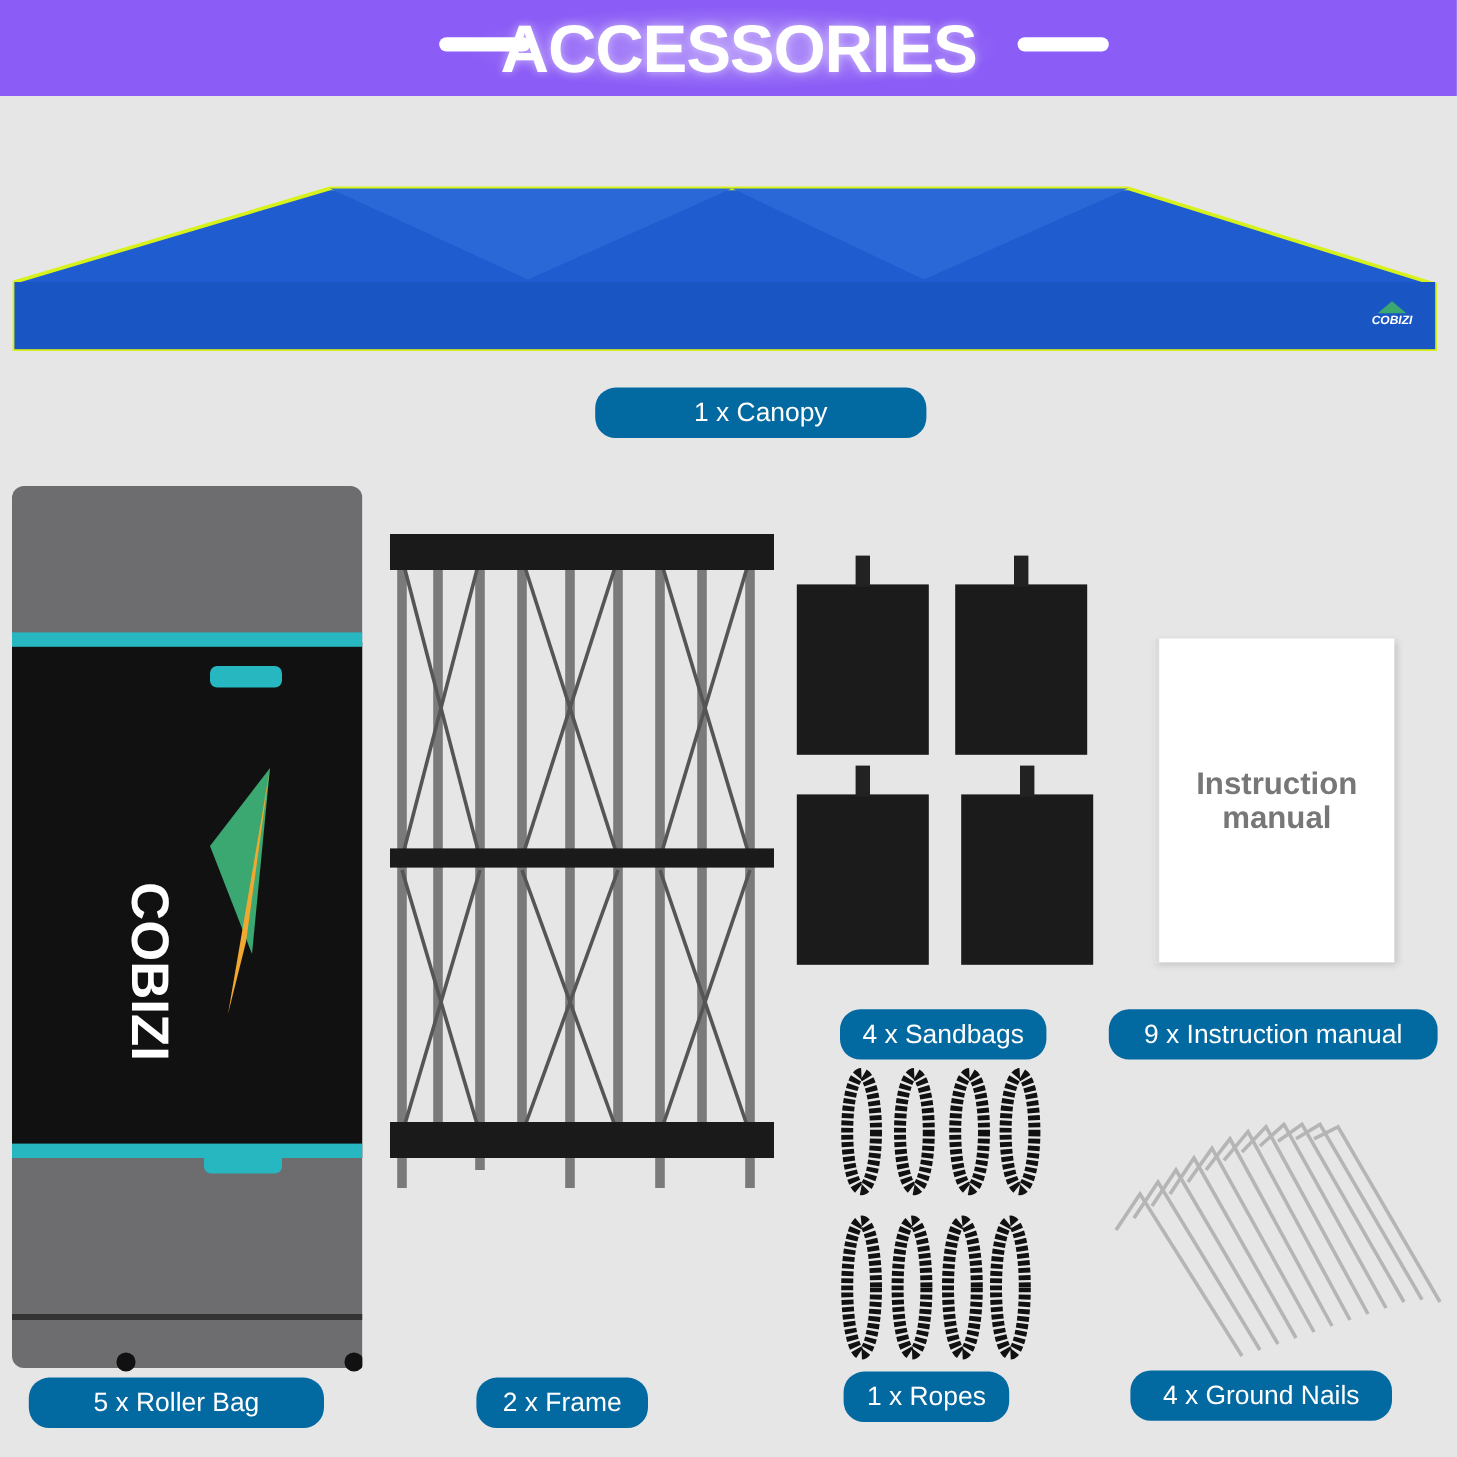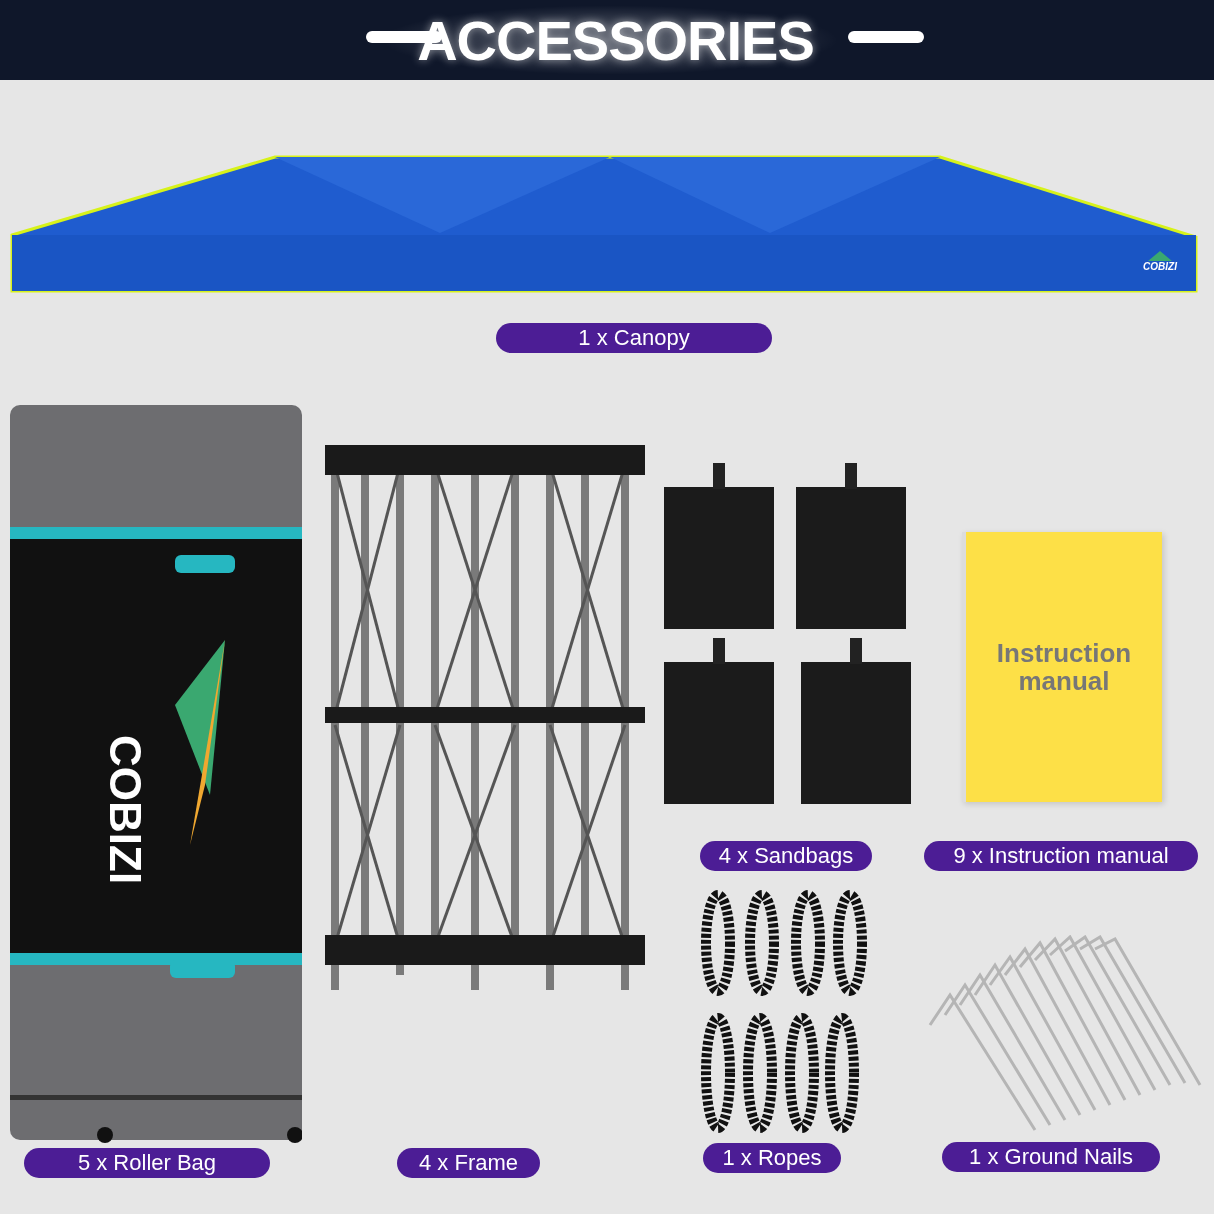--- a/index.html
+++ b/index.html
@@ -1,27 +1,27 @@
 <!DOCTYPE html>
 <html><head>
 <meta charset="utf-8">
 <style>
   * { box-sizing: border-box; margin: 0; padding: 0; }
   body { width: 1214px; height: 1214px; background: #e6e6e6; font-family: "Liberation Sans", sans-serif; position: relative; overflow: hidden; }
-  .header { position: absolute; left: 0; top: 0; width: 1214px; height: 80px; background: #0f172a; display: flex; align-items: center; justify-content: center; padding-left: 17px; }
+  .header { position: absolute; left: 0; top: 0; width: 1214px; height: 80px; background: #8b5cf6; display: flex; align-items: center; justify-content: center; padding-left: 17px; }
   .header-glow { position: absolute; left: 380px; top: 5px; width: 460px; height: 70px; background: radial-gradient(ellipse at center, rgba(255,255,255,0.35), rgba(255,255,255,0) 70%); }
   .header-title { position: relative; color: #fff; font-weight: bold; font-size: 56px; letter-spacing: -1px; text-shadow: 0 0 8px rgba(255,255,255,0.5); }
   .dash { position: absolute; top: 31px; width: 76px; height: 12px; background: #fff; border-radius: 6px; }
-  .label-pill { position: absolute; height: 30px; background: #4c1d95; border-radius: 17px; color: #fff; font-size: 22px; display: flex; align-items: center; justify-content: center; white-space: nowrap; }
+  .label-pill { position: absolute; height: 42px; background: #0369a1; border-radius: 17px; color: #fff; font-size: 22px; display: flex; align-items: center; justify-content: center; white-space: nowrap; }
   .canopy { position: absolute; left: 10px; top: 155px; width: 1190px; height: 138px; }
   .roller { position: absolute; left: 10px; top: 405px; width: 292px; height: 745px; }
   .frame { position: absolute; left: 325px; top: 445px; width: 320px; height: 555px; }
   .sandbag { position: absolute; background: #1b1b1b; }
   .sandbag-tab { position: absolute; width: 12px; height: 26px; background: #222; top: -24px; left: 50%; margin-left: -6px; }
-  .manual { position: absolute; left: 962px; top: 532px; width: 200px; height: 270px; background: #fde047; box-shadow: 2px 2px 6px rgba(0,0,0,0.15); border-left: 4px solid #dcdcdc; display: flex; align-items: center; justify-content: center; flex-direction: column; }
+  .manual { position: absolute; left: 962px; top: 532px; width: 200px; height: 270px; background: #ffffff; box-shadow: 2px 2px 6px rgba(0,0,0,0.15); border-left: 4px solid #dcdcdc; display: flex; align-items: center; justify-content: center; flex-direction: column; }
   .manual-text { color: #777; font-size: 26px; font-weight: bold; text-align: center; line-height: 28px; }
   .nails { position: absolute; left: 925px; top: 935px; width: 280px; height: 200px; }
 </style>
 </head>
 <body>
 
 <div class="header">
   <div class="header-glow"></div>
   <div class="dash" style="left:366px"></div>
   <div class="header-title">ACCESSORIES</div>
@@ -79,21 +79,21 @@
       <line x1="75" y1="280" x2="10" y2="500"></line>
     <line x1="110" y1="280" x2="190" y2="500"></line>
       <line x1="190" y1="280" x2="110" y2="500"></line>
     <line x1="225" y1="280" x2="300" y2="500"></line>
       <line x1="300" y1="280" x2="225" y2="500"></line>
   </g>
   <rect x="0" y="0" width="320" height="30" fill="#1a1a1a"></rect>
   <rect x="0" y="262" width="320" height="16" fill="#1a1a1a"></rect>
   <rect x="0" y="490" width="320" height="30" fill="#1a1a1a"></rect>
 </svg>
-<div class="label-pill" style="left:397px;top:1148px;width:143px">4 x Frame</div>
+<div class="label-pill" style="left:397px;top:1148px;width:143px">2 x Frame</div>
 
 <div class="sandbag" style="left:664px;top:487px;width:110px;height:142px">
     <div class="sandbag-tab"></div>
   </div>
 <div class="sandbag" style="left:796px;top:487px;width:110px;height:142px">
     <div class="sandbag-tab"></div>
   </div>
 <div class="sandbag" style="left:664px;top:662px;width:110px;height:142px">
     <div class="sandbag-tab"></div>
   </div>
@@ -131,13 +131,13 @@
     <path d="M65,50 L85,22 L170,175"></path>
       <path d="M80,40 L100,14 L185,170"></path>
     <path d="M95,32 L115,8 L200,165"></path>
       <path d="M110,25 L130,4 L215,160"></path>
     <path d="M125,20 L145,2 L230,155"></path>
       <path d="M140,16 L160,2 L245,150"></path>
     <path d="M155,14 L175,2 L260,148"></path>
       <path d="M170,14 L190,4 L275,150"></path>
   </g>
 </svg>
-<div class="label-pill" style="left:942px;top:1142px;width:218px">1 x Ground Nails</div>
+<div class="label-pill" style="left:942px;top:1142px;width:218px">4 x Ground Nails</div>
 
 </body></html>

